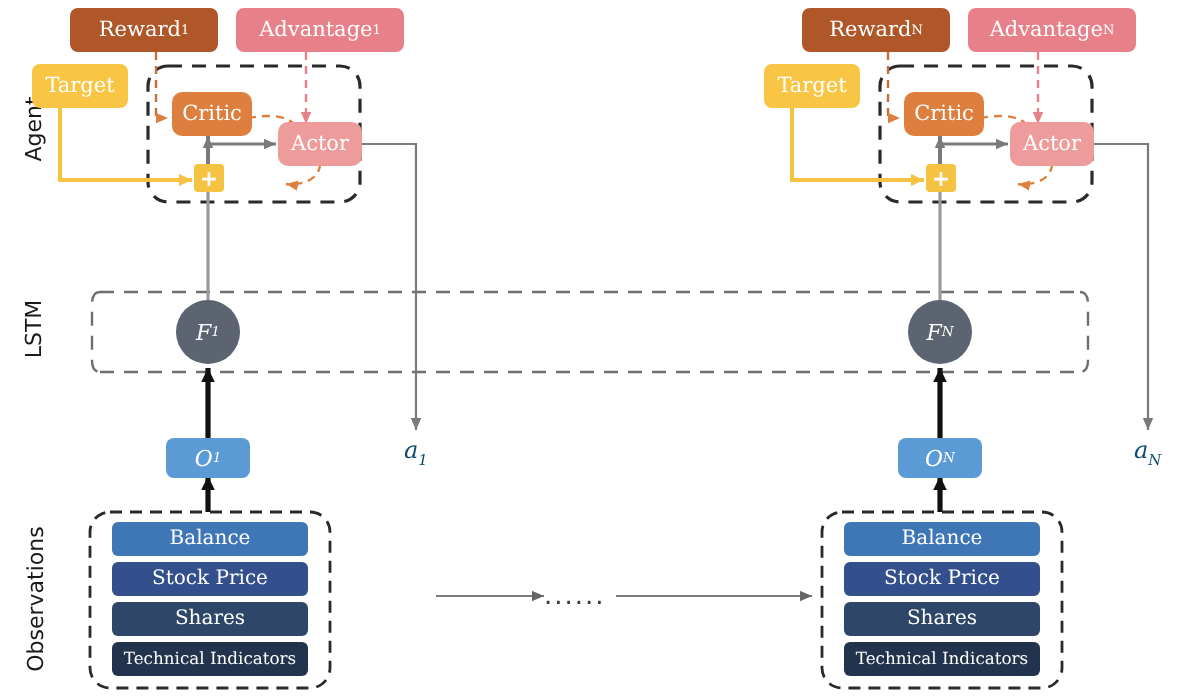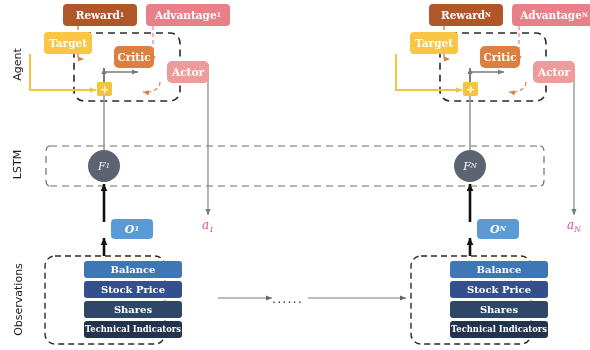--- a/index.html
+++ b/index.html
@@ -8,43 +8,42 @@
     font-family:"DejaVu Sans", sans-serif;
     width:590px;height:350px;position:relative;overflow:hidden;
   }
   #canvas{position:absolute;left:0;top:0;width:590px;height:350px;}
 
   .node{
     position:absolute;
     display:flex;align-items:center;justify-content:center;
     color:#ffffff;
     font-family:"DejaVu Serif", serif;
-    font-weight:bold;
+    font-weight:normal;
     text-align:center;
     box-sizing:border-box;
     line-height:1;
     white-space:nowrap;
-    margin-left:28px;
   }
   .rowlabel{
     position:absolute;
     font-family:"DejaVu Sans", sans-serif;
     font-size:11px;
     color:#1a1a1a;
     transform:rotate(-90deg);
     transform-origin:center center;
     white-space:nowrap;
     text-align:center;
   }
   .mathlabel{
     position:absolute;
     font-family:"DejaVu Serif", serif;
     font-style:italic;
     font-size:12px;
-    color:#ec4899;
+    color:#0c4a6e;
     white-space:nowrap;
   }
   .circle{
     position:absolute;
     border-radius:50%;
     display:flex;align-items:center;justify-content:center;
     color:#ffffff;
     font-family:"DejaVu Serif", serif;
     font-style:italic;
     font-size:11px;

